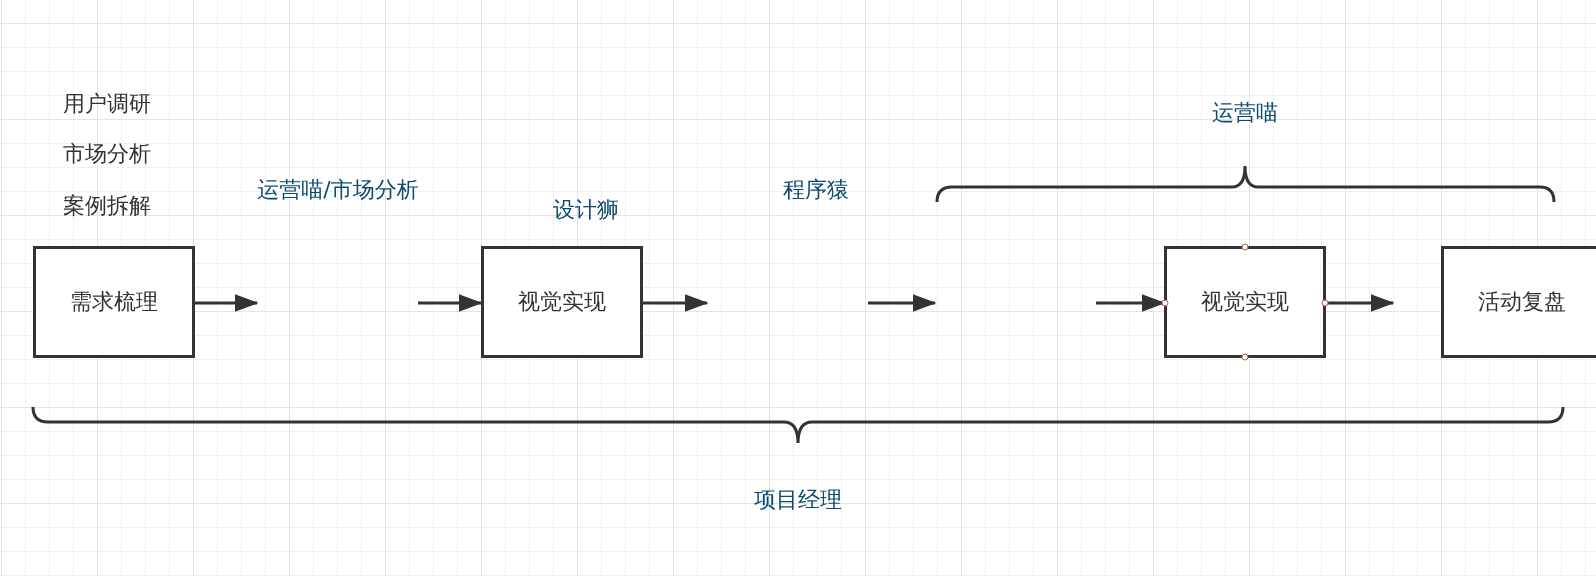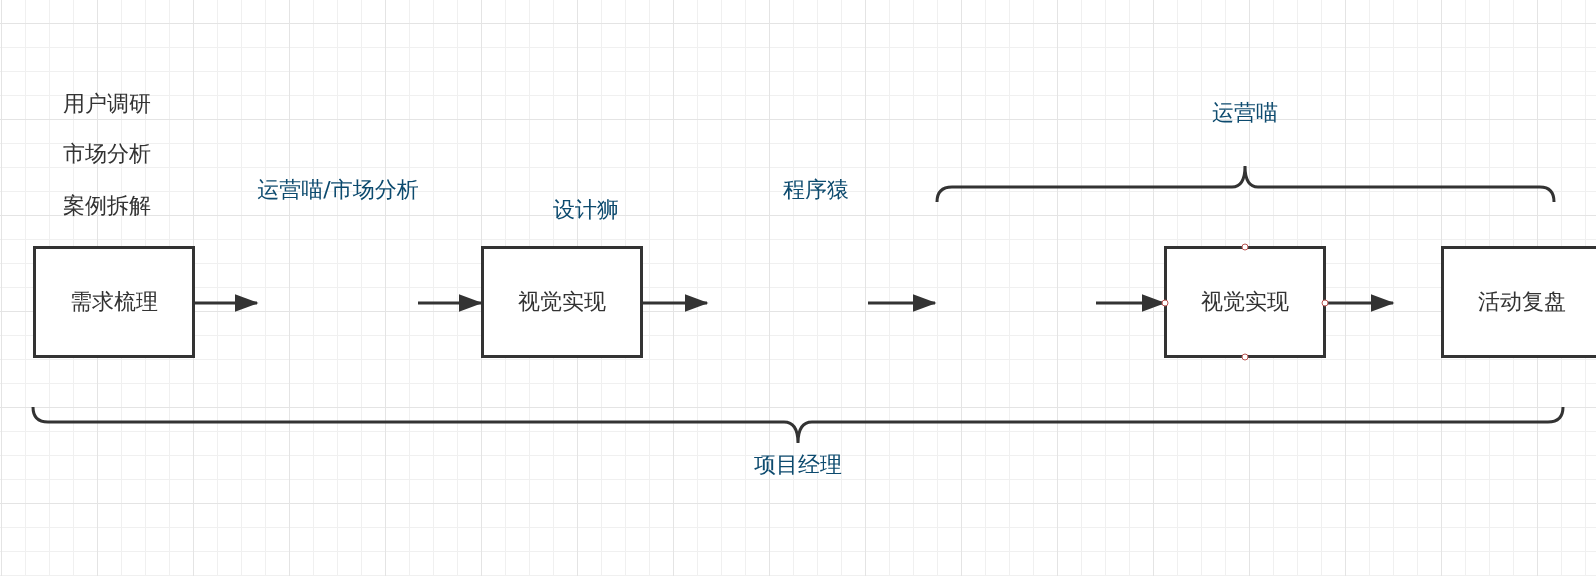--- a/index.html
+++ b/index.html
@@ -63,21 +63,21 @@
 
   <div class="label-left" style="left:63px; top:104px;">用户调研</div>
   <div class="label-left" style="left:63px; top:154px;">市场分析</div>
   <div class="label-left" style="left:63px; top:206px;">案例拆解</div>
 
   <div class="label" style="left:338px; top:190px;">运营喵/市场分析</div>
   <div class="label" style="left:586px; top:190px;margin-top:20px;">设计狮</div>
   <div class="label" style="left:816px; top:190px;">程序猿</div>
 
   <div class="label" style="left:1245px; top:113px;">运营喵</div>
-  <div class="label" style="left:798px; top:465px;">项目经理</div>
+  <div class="label" style="left:798px; top:500px;">项目经理</div>
 
   <div class="box" style="left:33px; top:246px;">
     <span>需求梳理</span>
   </div>
   <div class="box" style="left:481px; top:246px;">
     <span>视觉实现</span>
   </div>
   <div class="box" style="left:1164px; top:246px;">
     <span>视觉实现</span>
   </div>

